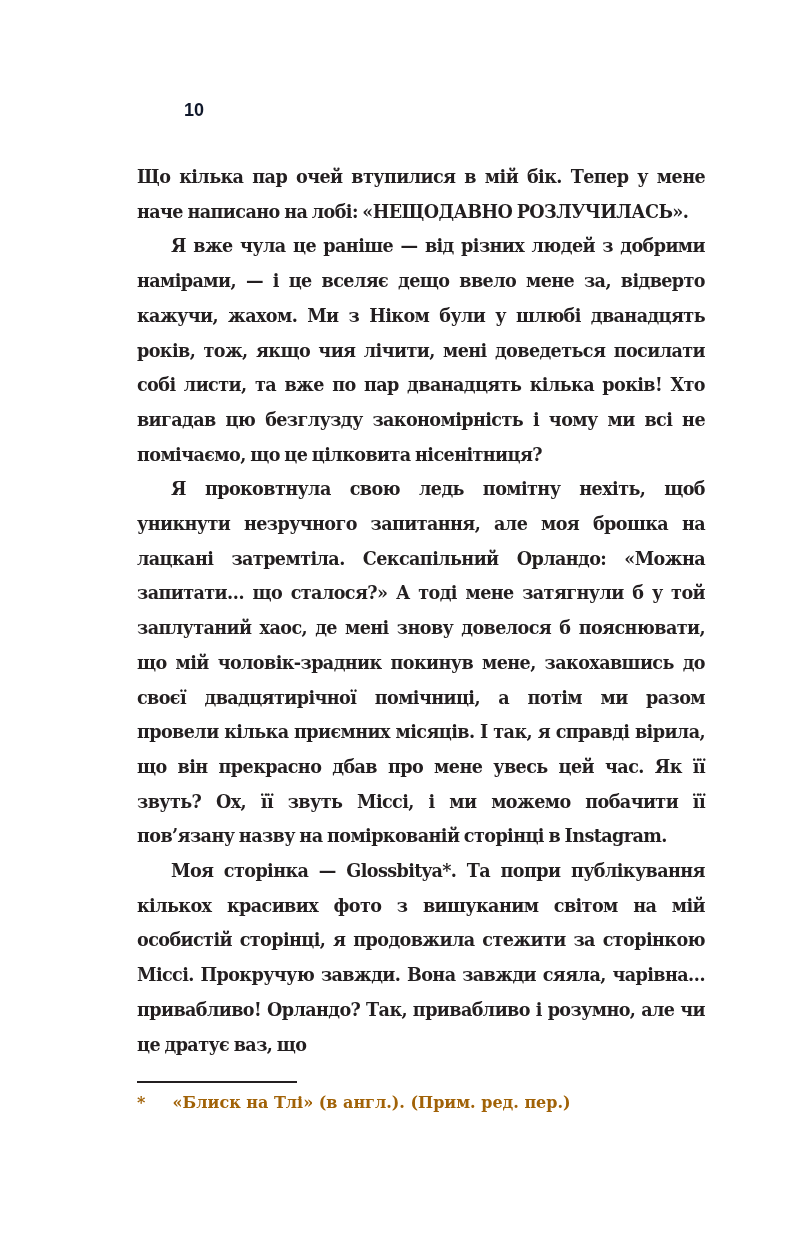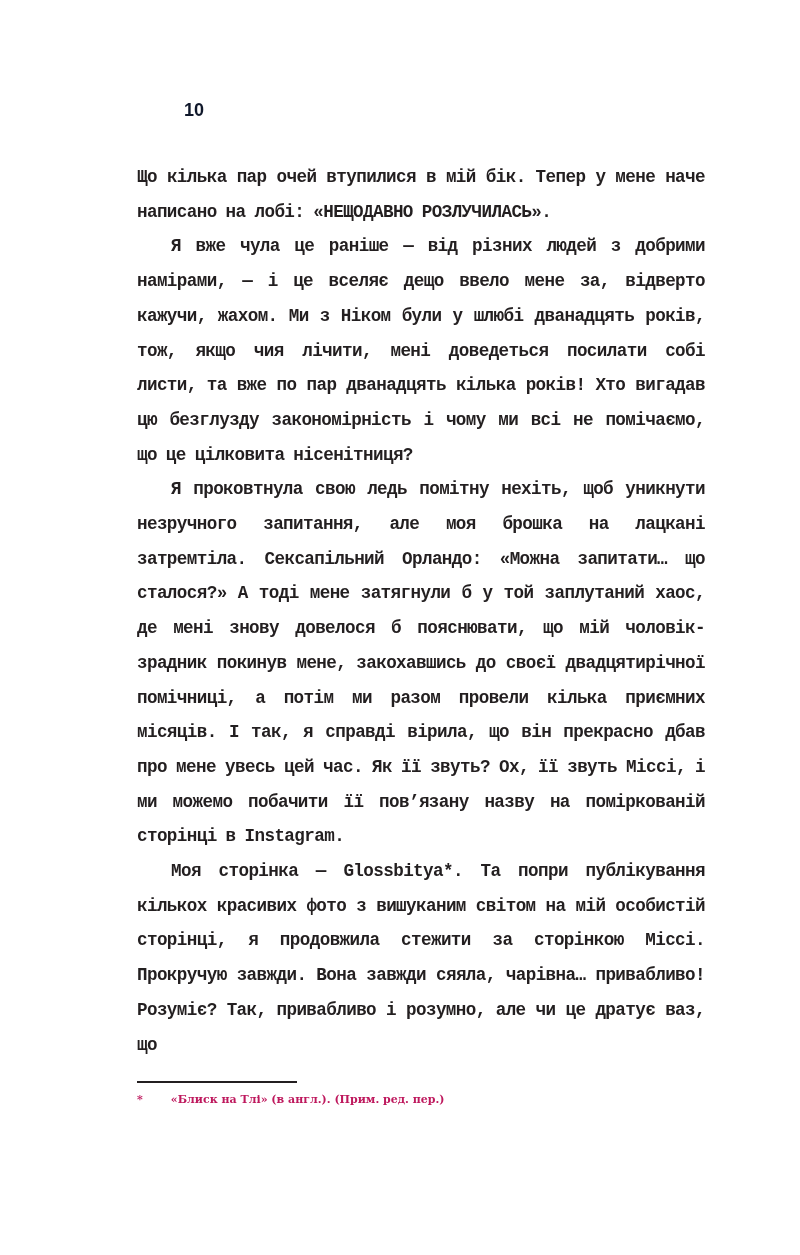--- a/index.html
+++ b/index.html
@@ -1,37 +1,37 @@
 <!DOCTYPE html>
 <html><head>
 <meta charset="utf-8">
 <style>
   html, body { margin:0; padding:0; background:#ffffff; }
   body { width:800px; height:1255px; position:relative; overflow:hidden; }
   .page { position:absolute; left:0; top:0; width:800px; height:1255px; background:#ffffff; }
   .page-number { position:absolute; left:137px; top:100px; font-family:Liberation Sans, sans-serif; font-weight:bold; font-size:18px; color:#0f172a;margin-left:47px; }
   .body-text { position:absolute; left:137px; top:160px; width:568px; font-family:"DejaVu Serif", serif; font-weight:bold; font-size:17.6px; line-height:34.7px; color:#231f20; text-align:justify; letter-spacing:-0.6px; word-spacing:-1px; }
-  .para { margin:0; text-indent:34px;font-family:Liberation Mono, monospace; }
+  .para { margin:0; text-indent:34px; }
   .para.noindent { text-indent:0; }
   .it { font-style:italic; }
   .rule { position:absolute; left:137px; top:1081px; width:160px; height:2px; background:#231f20; }
-  .footnote { position:absolute; left:137px; top:1093px; width:568px; font-family:"DejaVu Serif", serif; font-weight:bold; font-size:11px; color:#be185d; }
+  .footnote { position:absolute; left:137px; top:1093px; width:568px; font-family:"DejaVu Serif", serif; font-weight:bold; font-size:16px; color:#a16207; }
   .fn-mark { display:inline-block; width:30px; }
 </style>
 </head>
 <body>
 
 <div class="page">
   <div class="page-number">10</div>
 
   <div class="body-text">
     <p class="para noindent">Що кілька пар очей втупилися в мій бік. Тепер у мене наче написано на лобі: «НЕЩОДАВНО РОЗЛУЧИЛАСЬ».</p>
     <p class="para">Я вже чула це раніше — від різних людей з добрими намірами, — і це вселяє дещо ввело мене за, відверто кажучи, жахом. Ми з Ніком були у шлюбі дванадцять років, тож, якщо чия лічити, мені доведеться посилати собі листи, та вже по пар дванадцять кілька років! Хто вигадав цю безглузду закономірність і чому ми всі не помічаємо, що це цілковита нісенітниця?</p>
     <p class="para">Я проковтнула свою ледь помітну нехіть, щоб уникнути незручного запитання, але моя брошка на лацкані затремтіла. Сексапільний Орландо: «Можна запитати… що сталося?» А тоді мене затягнули б у той заплутаний хаос, де мені знову довелося б пояснювати, що мій чоловік-зрадник покинув мене, закохавшись до своєї двадцятирічної помічниці, а потім ми разом провели кілька приємних місяців. І так, я справді вірила, що він прекрасно дбав про мене увесь цей час. Як її звуть? Ох, її звуть Міссі, і ми можемо побачити її пов’язану назву на поміркованій сторінці в Instagram.</p>
-    <p class="para">Моя сторінка — Glossbitya*. Та попри публікування кількох красивих фото з вишуканим світом на мій особистій сторінці, я продовжила стежити за сторінкою Міссі. Прокручую завжди. Вона завжди сяяла, чарівна… привабливо! Розуміє? Так, привабливо і розумно, але чи це дратує ваз, що</p>
+    <p class="para">Моя сторінка — Glossbitya*. Та попри публікування кількох красивих фото з вишуканим світом на мій особистій сторінці, я продовжила стежити за сторінкою Міссі. Прокручую завжди. Вона завжди сяяла, чарівна… привабливо! Орландо? Так, привабливо і розумно, але чи це дратує ваз, що</p>
   </div>
 
   <div class="rule"></div>
   <div class="footnote">
     <span class="fn-mark">*</span>
     <span>«Блиск на Тлі» (в англ.). (Прим. ред. пер.)</span>
   </div>
 </div>
 
 </body></html>

